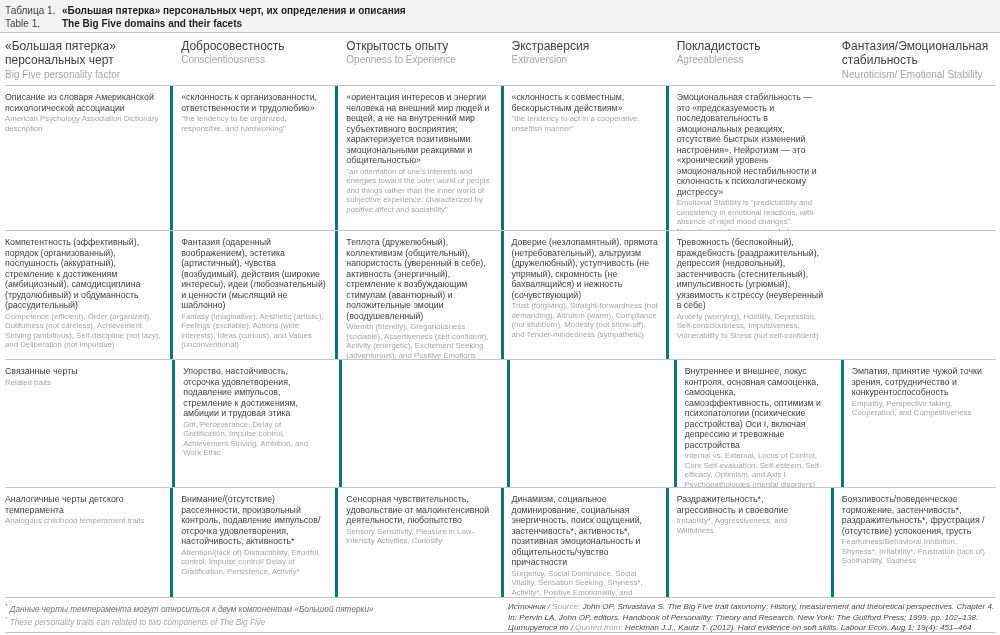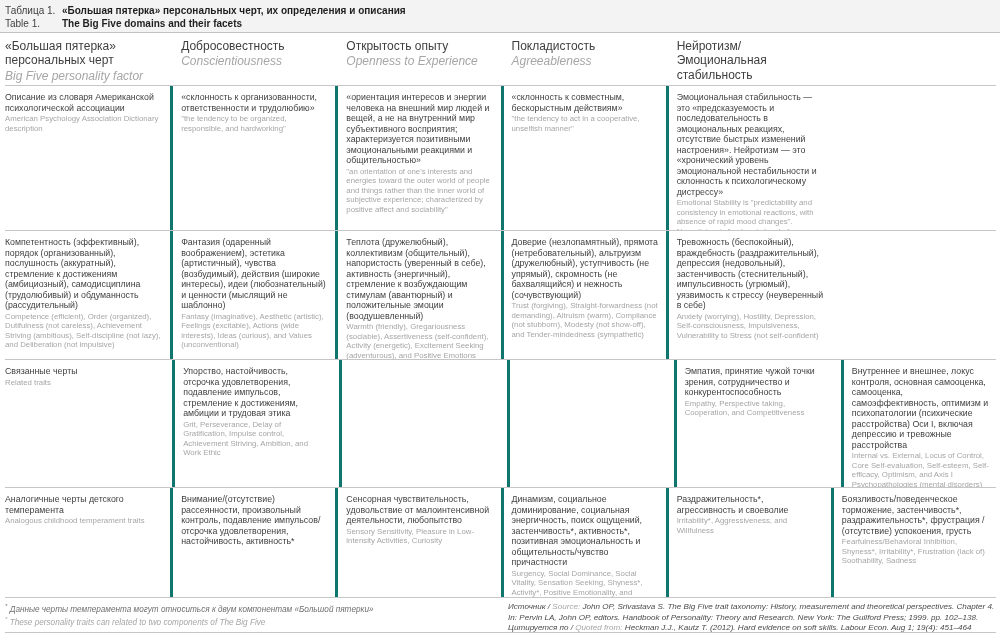--- a/index.html
+++ b/index.html
@@ -41,21 +41,21 @@
 
   .header-row  { height: 53px; }
   .row-desc    { height: 145px; }
   .row-facets  { height: 129px; }
   .row-related { height: 128px; gap: 12px; }
   .row-child   { height: 110px; }
 
   .ru { font-size: 8.8px; line-height: 1.2; color: #3f3f3f; margin: 0 0 1px 0; }
   .en { font-size: 7.8px; line-height: 1.22; color: #a6a6a6; margin: 0; }
   .header-row .ru { font-size: 12px; }
-  .header-row .en { font-size: 12px; font-style: italic; }
+  .header-row .en { font-size: 10px; }
 
   
   .footer-row {
     display: grid;
     grid-template-columns: 498px 1fr;
     border-bottom: 1px solid #c6c6c6;
     height: 35px;
     padding-top: 4px;
   }
   .fn-line { font-style: italic; font-size: 8.2px; line-height: 1.35; }
@@ -90,25 +90,29 @@
     </div>
     <div class="cell">
       <p class="ru">Добросовестность</p>
       <p class="en">Conscientiousness</p>
     </div>
     <div class="cell">
       <p class="ru">Открытость опыту</p>
       <p class="en">Openness to Experience</p>
     </div>
     <div class="cell">
+      <p class="ru">Экстраверсия</p>
+      <p class="en">Extraversion</p>
+    </div>
+    <div class="cell">
       <p class="ru">Покладистость</p>
       <p class="en">Agreeableness</p>
     </div>
     <div class="cell">
-      <p class="ru">Нейротизм/Эмоциональная стабильность</p>
+      <p class="ru">Фантазия/Эмоциональная стабильность</p>
       <p class="en">Neuroticism/ Emotional Stability</p>
     </div>
   </div>
 
   <div class="trow row-desc">
     <div class="cell">
       <p class="ru">Описание из словаря Американской психологической ассоциации</p>
       <p class="en">American Psychology Association Dictionary description</p>
     </div>
     <div class="cell">
@@ -163,36 +167,37 @@
     </div>
     <div class="cell">
       <p class="ru"></p>
       <p class="en"></p>
     </div>
     <div class="cell">
       <p class="ru"></p>
       <p class="en"></p>
     </div>
     <div class="cell">
+      <p class="ru">Внутреннее и внешнее, локус контроля, основная самооценка, самооценка, самоэффективность, оптимизм и психопатологии (психические расстройства) Оси I, включая депрессию и тревожные расстройства</p>
+      <p class="en">Internal vs. External, Locus of Control, Core Self-evaluation, Self-esteem, Self-efficacy, Optimism, and Axis I Psychopathologies (mental disorders) including depression and anxiety disorders</p>
+    </div>
+    <div class="cell">
       <p class="ru">Эмпатия, принятие чужой точки зрения, сотрудничество и конкурентоспособность</p>
       <p class="en">Empathy, Perspective taking, Cooperation, and Competitiveness</p>
     </div>
-    <div class="cell">
-      <p class="ru">Внутреннее и внешнее, локус контроля, основная самооценка, самооценка, самоэффективность, оптимизм и психопатологии (психические расстройства) Оси I, включая депрессию и тревожные расстройства</p>
-      <p class="en">Internal vs. External, Locus of Control, Core Self-evaluation, Self-esteem, Self-efficacy, Optimism, and Axis I Psychopathologies (mental disorders) including depression and anxiety disorders</p>
-    </div>
   </div>
 
   <div class="trow row-child">
     <div class="cell">
       <p class="ru">Аналогичные черты детского темперамента</p>
       <p class="en">Analogous childhood temperament traits</p>
     </div>
     <div class="cell">
       <p class="ru">Внимание/(отсутствие) рассеянности, произвольный контроль, подавление импульсов/отсрочка удовлетворения, настойчивость, активность*</p>
+      <p class="en">Attention/(lack of) Distractibility, Effortful control, Impulse control/ Delay of Gratification, Persistence, Activity*</p>
     </div>
     <div class="cell">
       <p class="ru">Сенсорная чувствительность, удовольствие от малоинтенсивной деятельности, любопытство</p>
       <p class="en">Sensory Sensitivity, Pleasure in Low-intensity Activities, Curiosity</p>
     </div>
     <div class="cell">
       <p class="ru">Динамизм, социальное доминирование, социальная энергичность, поиск ощущений, застенчивость*, активность*, позитивная эмоциональность и общительность/чувство причастности</p>
       <p class="en">Surgency, Social Dominance, Social Vitality, Sensation Seeking, Shyness*, Activity*, Positive Emotionality, and Sociability/ Affiliation</p>
     </div>
     <div class="cell">

